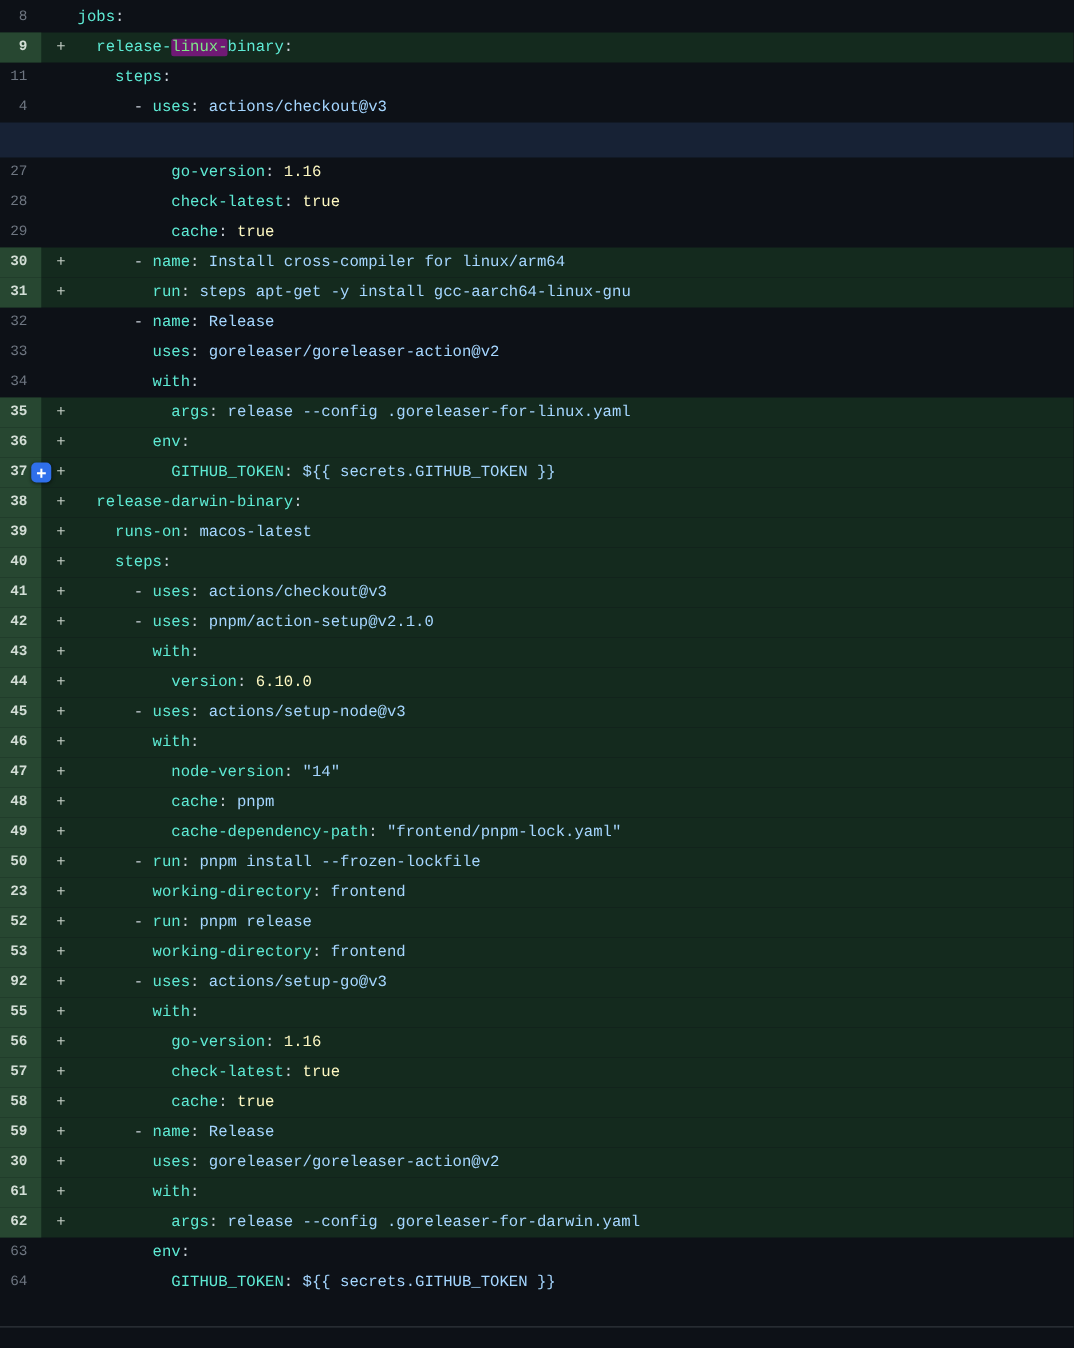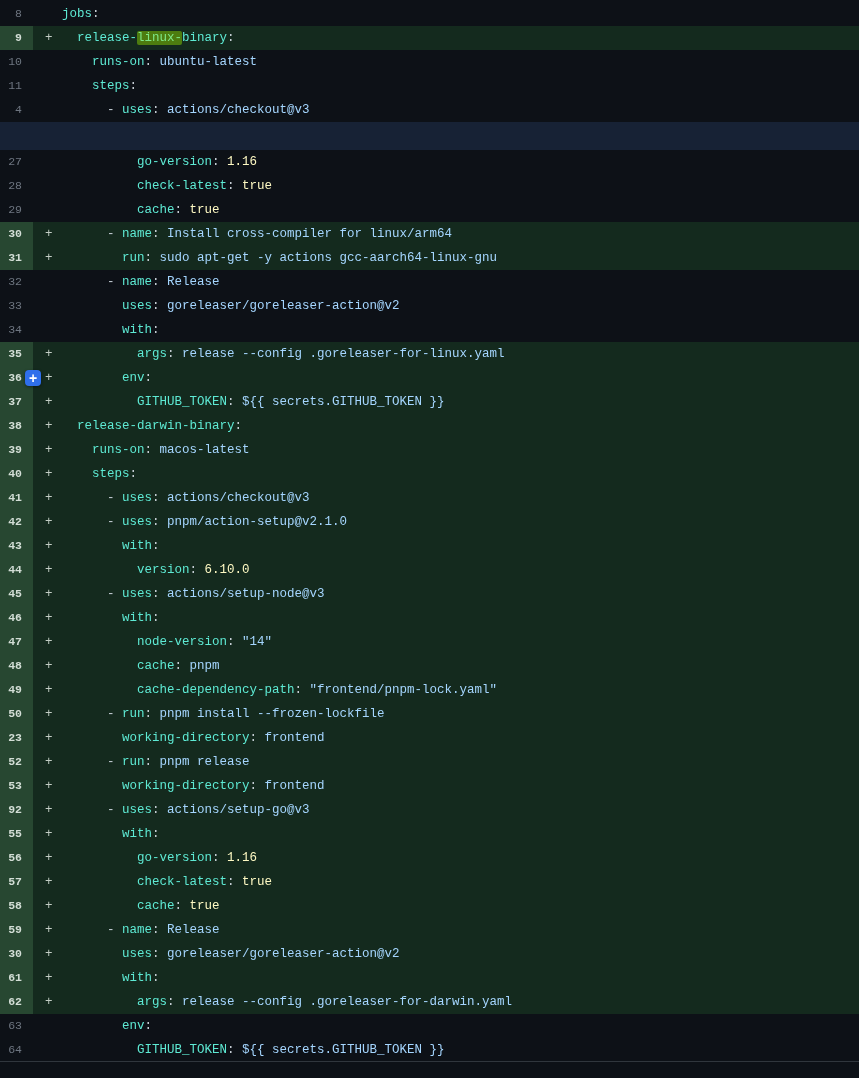--- a/index.html
+++ b/index.html
@@ -61,21 +61,21 @@
   .expander {
     height: 28px;
     background: #172235;
     cursor: pointer;
   }
   
   .tk-key { color: #5eead4; }
   .tk-pln { color: #c9d1d9; }
   .tk-str { color: #a5d6ff; }
   .tk-num { color: #fef9c3; }
-  .tk-khl { color: #7ee787; background: #4d7c0f; border-radius: 2px; }
+  .tk-khl { color: #7ee787; background: #701a75; border-radius: 2px; }
   
   .add-comment-btn {
     position: absolute;
     left: 25px;
     top: 370px;
     width: 16px;
     height: 16px;
     background: #2f6feb;
     color: #ffffff;
     border-radius: 4px;
@@ -94,29 +94,28 @@
   }
 </style>
 </head>
 <body>
 
 <div class="diff-view">
   <div class="add-comment-btn">+</div>
 
 <div class="row ctx"><div class="ln">8</div><div class="sign"></div><div class="code"><span class="tk-key">jobs</span><span class="tk-pln">:</span></div></div>
     <div class="row add"><div class="ln">9</div><div class="sign">+</div><div class="code"><span class="tk-pln">  </span><span class="tk-key">release-</span><span class="tk-khl">linux-</span><span class="tk-key">binary</span><span class="tk-pln">:</span></div></div>
-    <div class="row ctx"><div class="ln">10</div><div class="sign"></div><div class="code"><span class="tk-pln">    </span><span class="tk-key">runs-on</span><span class="tk-pln">: </span><span class="tk-str">ubuntu-latest</span></div></div>
     <div class="row ctx"><div class="ln">11</div><div class="sign"></div><div class="code"><span class="tk-pln">    </span><span class="tk-key">steps</span><span class="tk-pln">:</span></div></div>
     <div class="row ctx"><div class="ln">4</div><div class="sign"></div><div class="code"><span class="tk-pln">      - </span><span class="tk-key">uses</span><span class="tk-pln">: </span><span class="tk-str">actions/checkout@v3</span></div></div>
     <div class="expander"></div>
     <div class="row ctx"><div class="ln">27</div><div class="sign"></div><div class="code"><span class="tk-pln">          </span><span class="tk-key">go-version</span><span class="tk-pln">: </span><span class="tk-num">1.16</span></div></div>
     <div class="row ctx"><div class="ln">28</div><div class="sign"></div><div class="code"><span class="tk-pln">          </span><span class="tk-key">check-latest</span><span class="tk-pln">: </span><span class="tk-num">true</span></div></div>
     <div class="row ctx"><div class="ln">29</div><div class="sign"></div><div class="code"><span class="tk-pln">          </span><span class="tk-key">cache</span><span class="tk-pln">: </span><span class="tk-num">true</span></div></div>
     <div class="row add"><div class="ln">30</div><div class="sign">+</div><div class="code"><span class="tk-pln">      - </span><span class="tk-key">name</span><span class="tk-pln">: </span><span class="tk-str">Install cross-compiler for linux/arm64</span></div></div>
-    <div class="row add"><div class="ln">31</div><div class="sign">+</div><div class="code"><span class="tk-pln">        </span><span class="tk-key">run</span><span class="tk-pln">: </span><span class="tk-str">sudo apt-get -y actions gcc-aarch64-linux-gnu</span></div></div>
+    <div class="row add"><div class="ln">31</div><div class="sign">+</div><div class="code"><span class="tk-pln">        </span><span class="tk-key">run</span><span class="tk-pln">: </span><span class="tk-str">steps apt-get -y install gcc-aarch64-linux-gnu</span></div></div>
     <div class="row ctx"><div class="ln">32</div><div class="sign"></div><div class="code"><span class="tk-pln">      - </span><span class="tk-key">name</span><span class="tk-pln">: </span><span class="tk-str">Release</span></div></div>
     <div class="row ctx"><div class="ln">33</div><div class="sign"></div><div class="code"><span class="tk-pln">        </span><span class="tk-key">uses</span><span class="tk-pln">: </span><span class="tk-str">goreleaser/goreleaser-action@v2</span></div></div>
     <div class="row ctx"><div class="ln">34</div><div class="sign"></div><div class="code"><span class="tk-pln">        </span><span class="tk-key">with</span><span class="tk-pln">:</span></div></div>
     <div class="row add"><div class="ln">35</div><div class="sign">+</div><div class="code"><span class="tk-pln">          </span><span class="tk-key">args</span><span class="tk-pln">: </span><span class="tk-str">release --config .goreleaser-for-linux.yaml</span></div></div>
     <div class="row add"><div class="ln">36</div><div class="sign">+</div><div class="code"><span class="tk-pln">        </span><span class="tk-key">env</span><span class="tk-pln">:</span></div></div>
     <div class="row add"><div class="ln">37</div><div class="sign">+</div><div class="code"><span class="tk-pln">          </span><span class="tk-key">GITHUB_TOKEN</span><span class="tk-pln">: </span><span class="tk-str">${{ secrets.GITHUB_TOKEN }}</span></div></div>
     <div class="row add"><div class="ln">38</div><div class="sign">+</div><div class="code"><span class="tk-pln">  </span><span class="tk-key">release-darwin-binary</span><span class="tk-pln">:</span></div></div>
     <div class="row add"><div class="ln">39</div><div class="sign">+</div><div class="code"><span class="tk-pln">    </span><span class="tk-key">runs-on</span><span class="tk-pln">: </span><span class="tk-str">macos-latest</span></div></div>
     <div class="row add"><div class="ln">40</div><div class="sign">+</div><div class="code"><span class="tk-pln">    </span><span class="tk-key">steps</span><span class="tk-pln">:</span></div></div>
     <div class="row add"><div class="ln">41</div><div class="sign">+</div><div class="code"><span class="tk-pln">      - </span><span class="tk-key">uses</span><span class="tk-pln">: </span><span class="tk-str">actions/checkout@v3</span></div></div>

